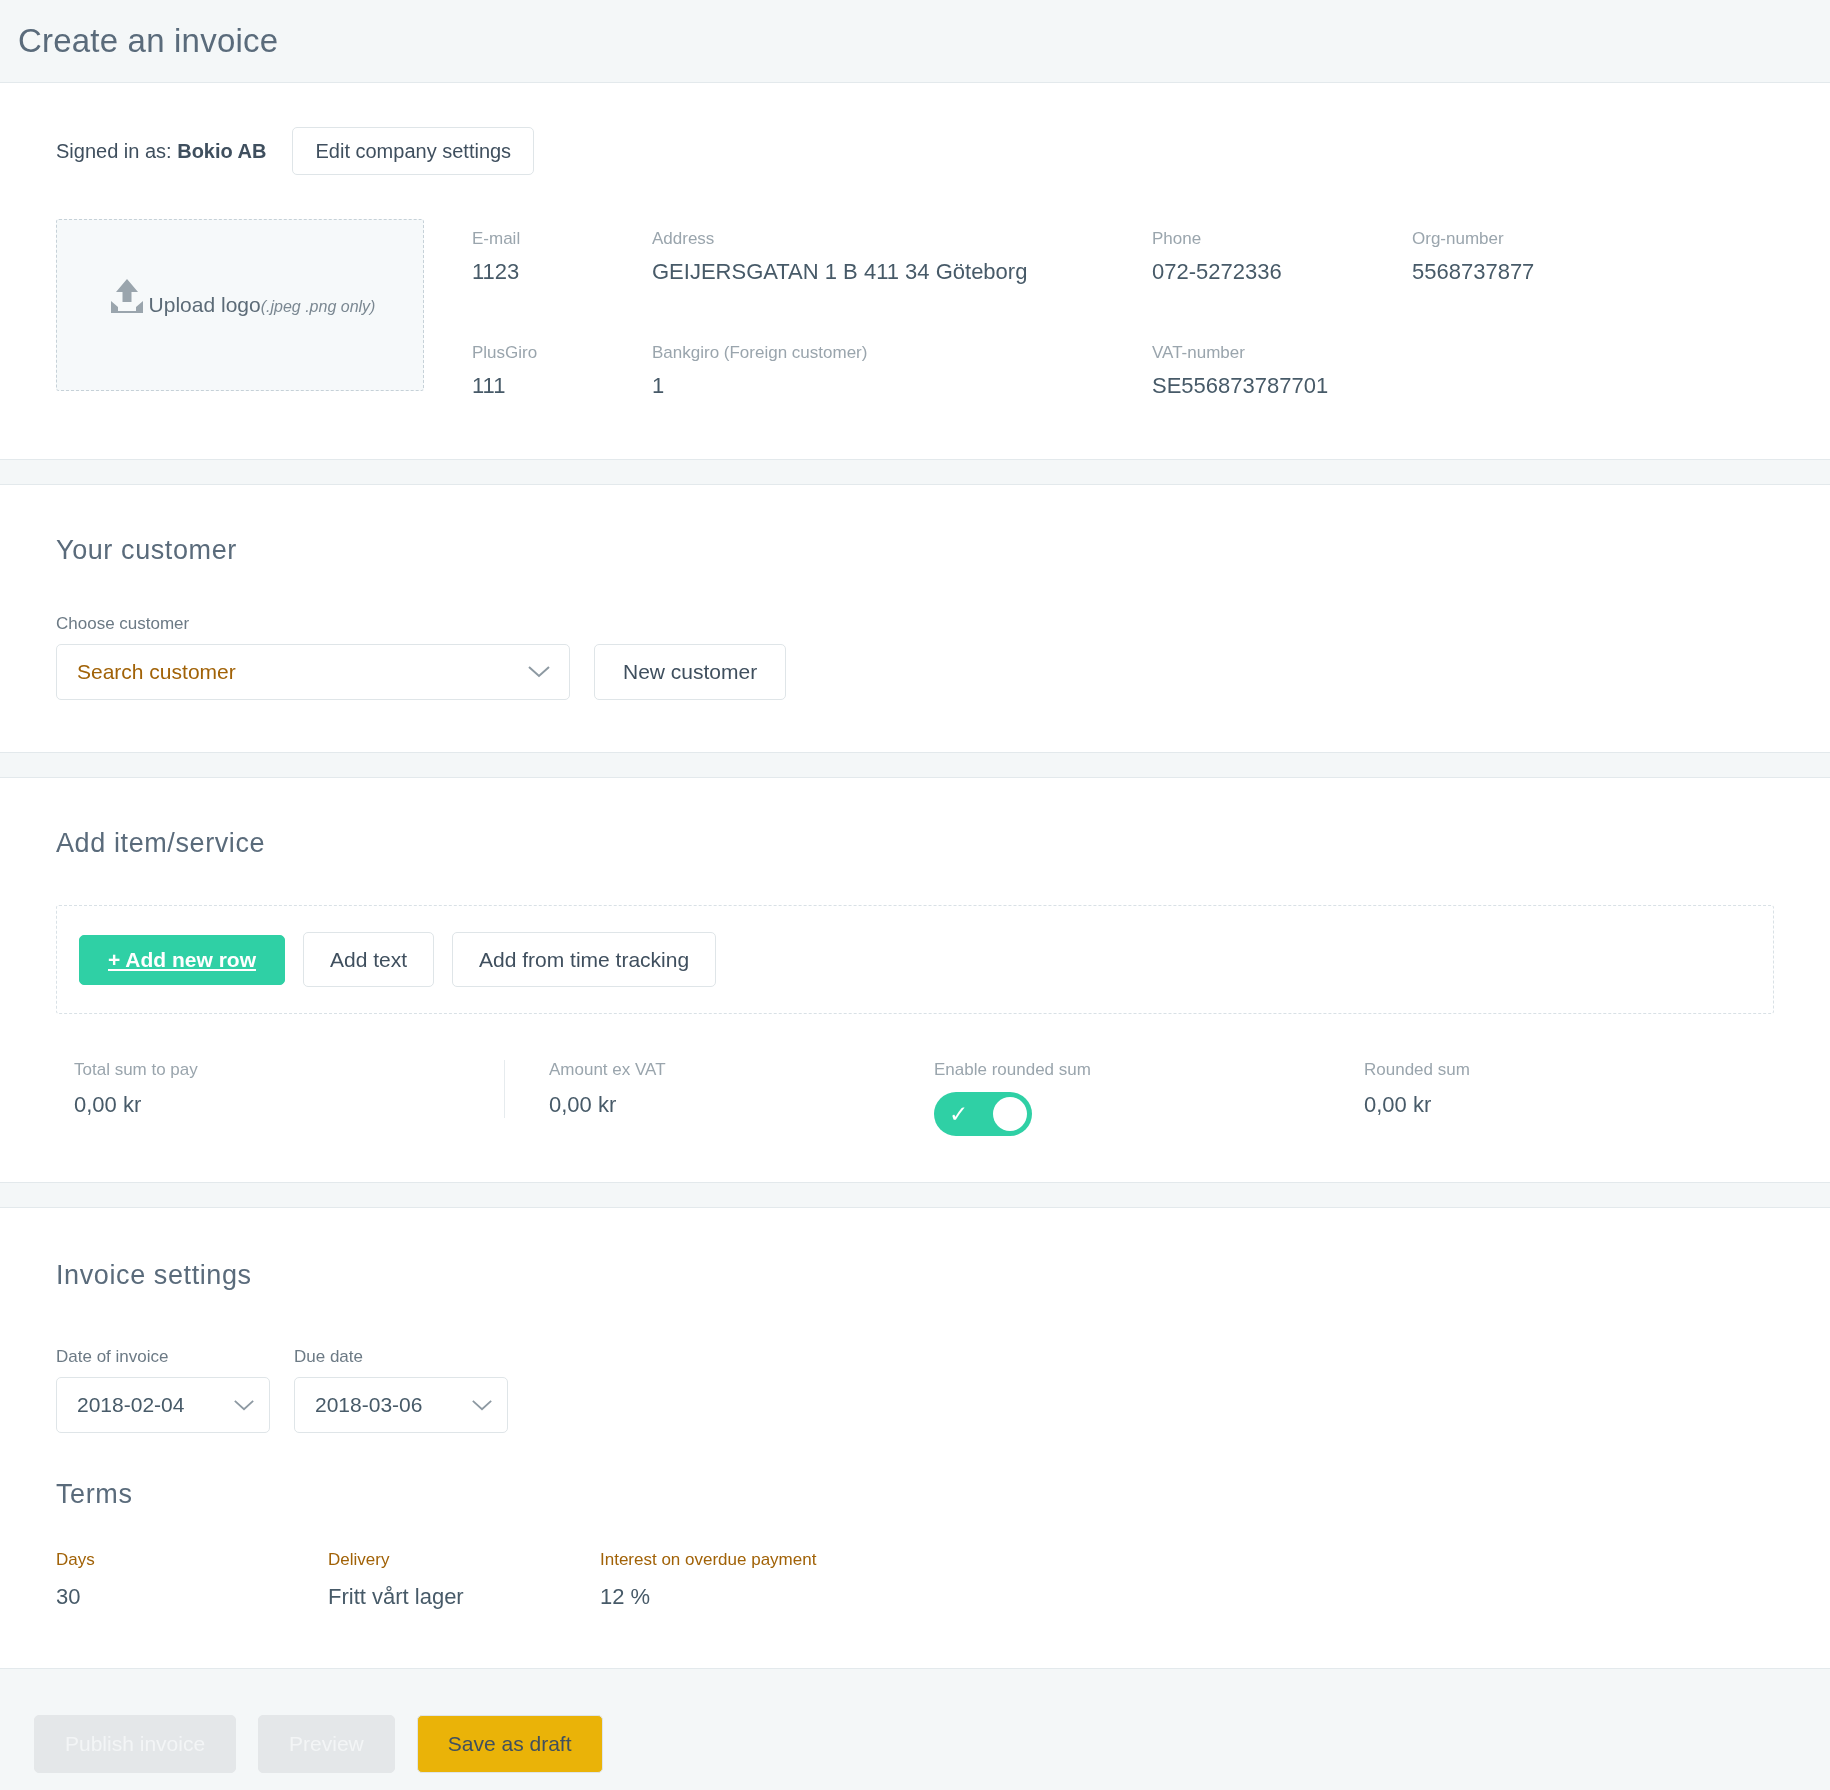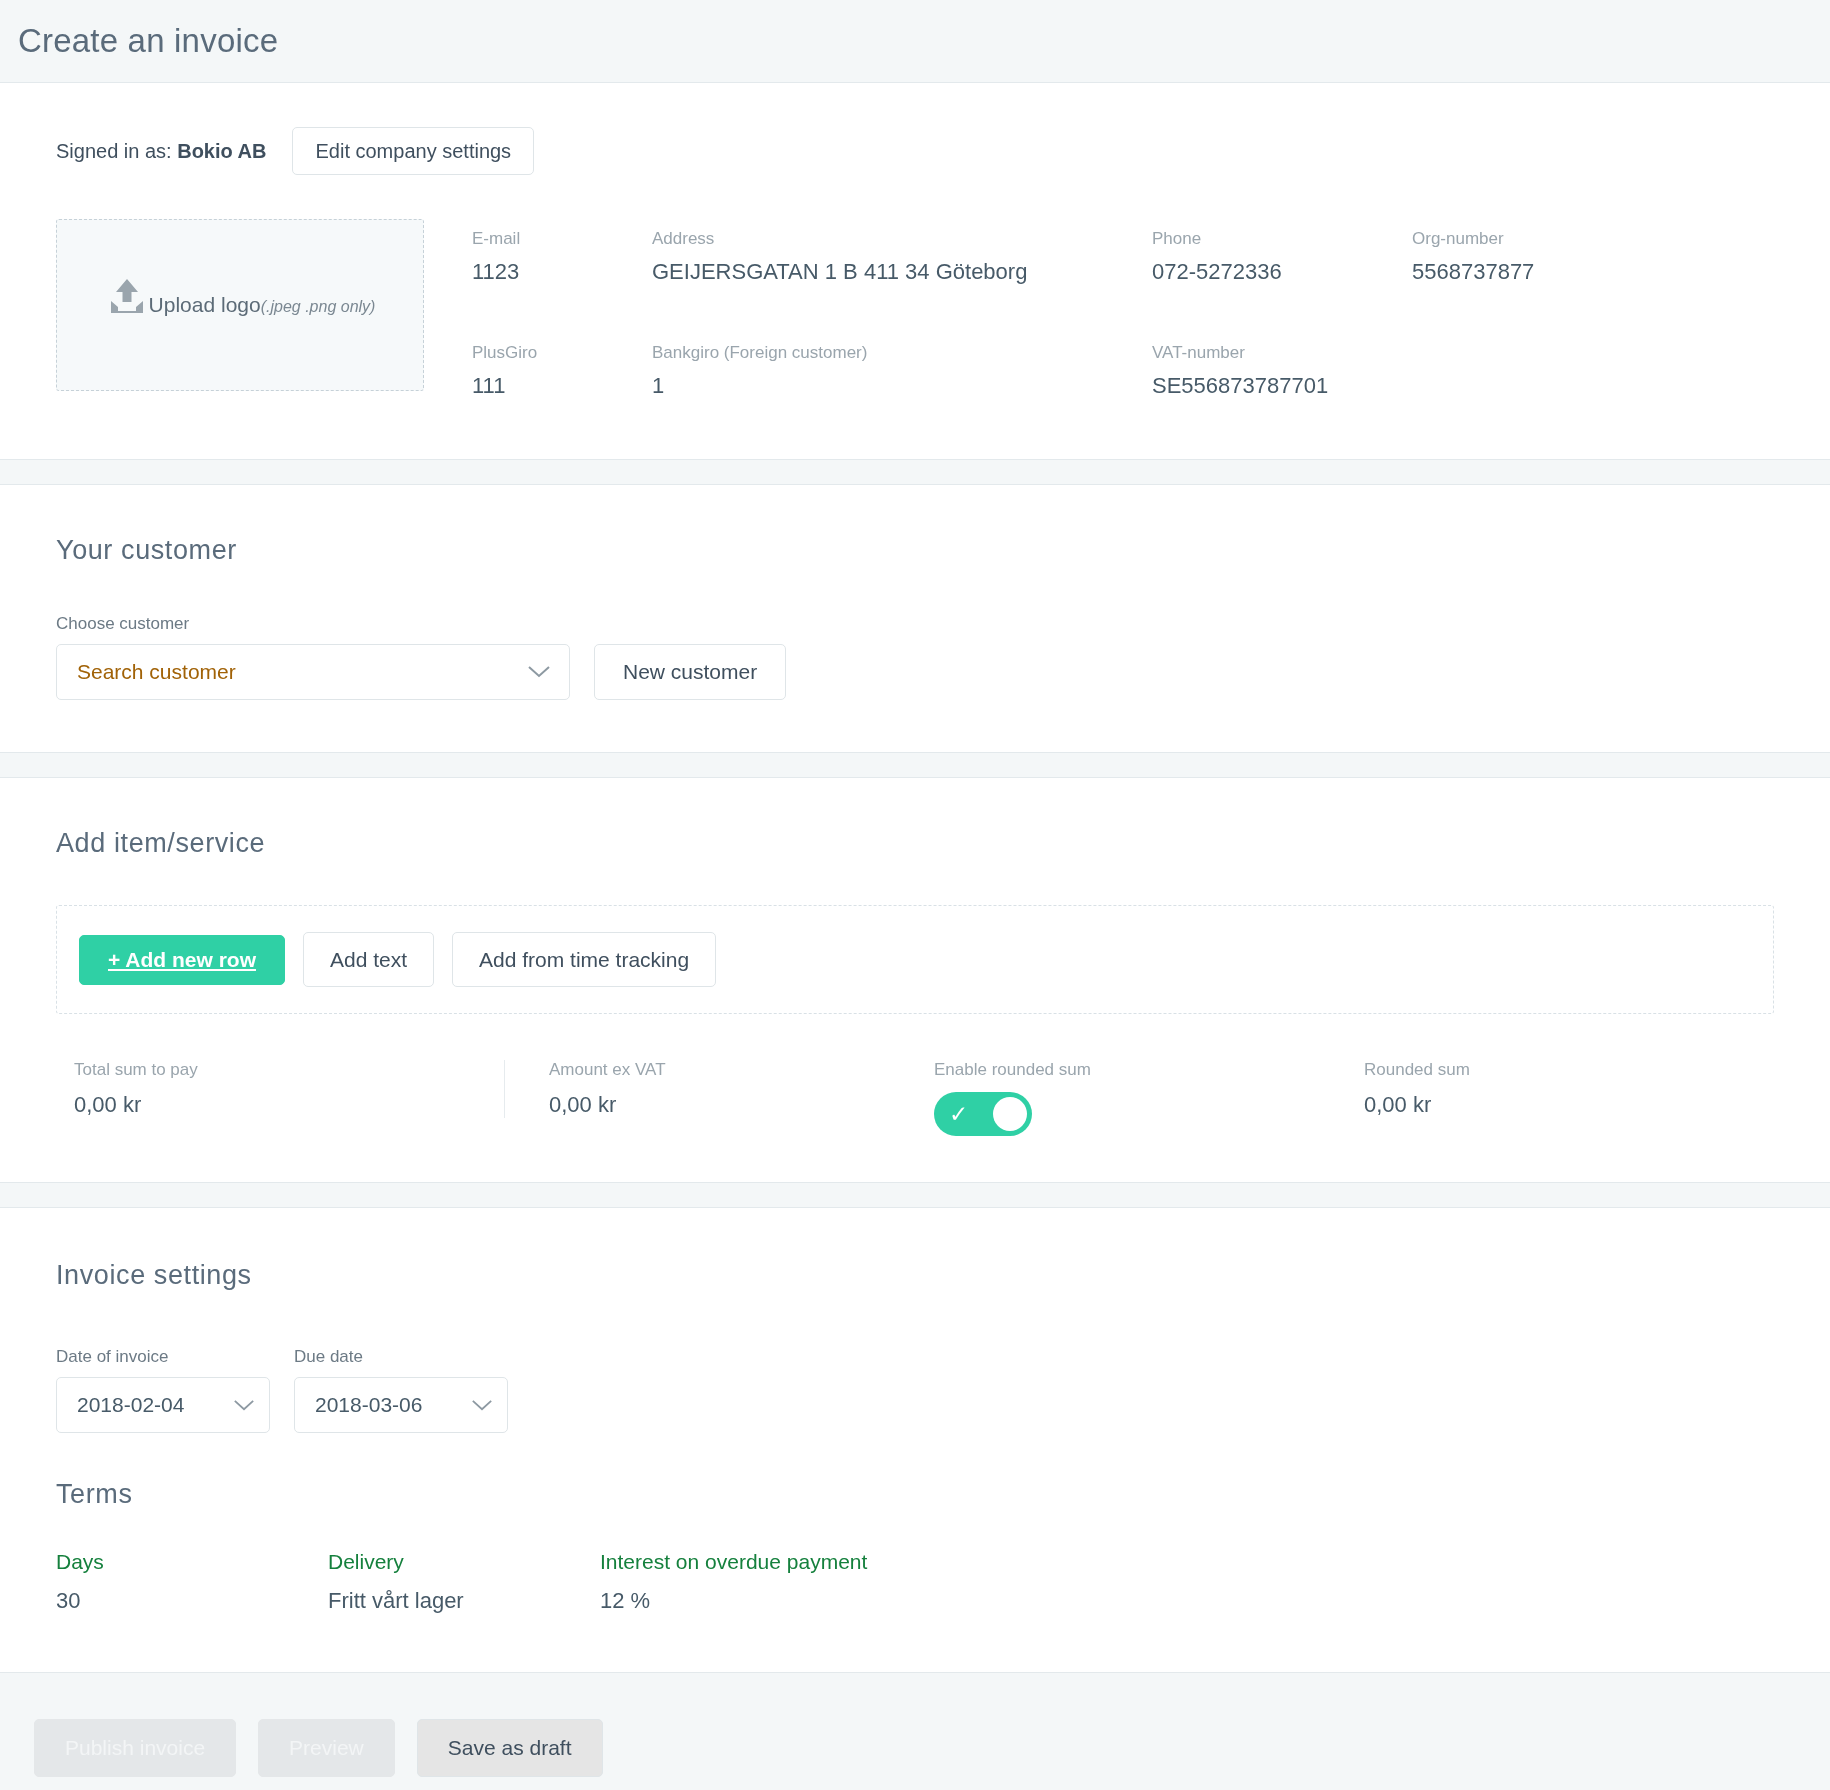--- a/index.html
+++ b/index.html
@@ -201,41 +201,41 @@
     font-size: 27px;
     font-weight: 400;
     color: #5a6b7b;
     letter-spacing: 0.6px;
     margin-bottom: 40px;
   }
   .terms-grid {
     display: grid;
     grid-template-columns: 272px 272px auto;
   }
-  .terms-label { font-size: 21px; color: #15803d; margin-bottom: 14px; }
+  .terms-label { font-size: 17px; color: #a16207; margin-bottom: 14px; }
   .terms-value { font-size: 22px; color: #475a68; }
 
   
   .footer {
     display: flex;
     gap: 22px;
     padding: 22px 34px 34px 34px;
   }
   .btn-disabled {
     background: #e4e7e9;
     border: 1px solid #e4e7e9;
     color: #f3f5f6;
     font-size: 21px;
     padding: 16px 30px;
     border-radius: 5px;
     cursor: default;
     font-family: "Liberation Sans", sans-serif;
   }
   .btn-draft {
-    background: #e5e5e5;
+    background: #eab308;
     border: 1px solid #dfe5e8;
     color: #3f4f5e;
     font-size: 21px;
     padding: 16px 30px;
     border-radius: 5px;
     cursor: pointer;
     font-family: "Liberation Sans", sans-serif;
   }
 </style>
 </head>

